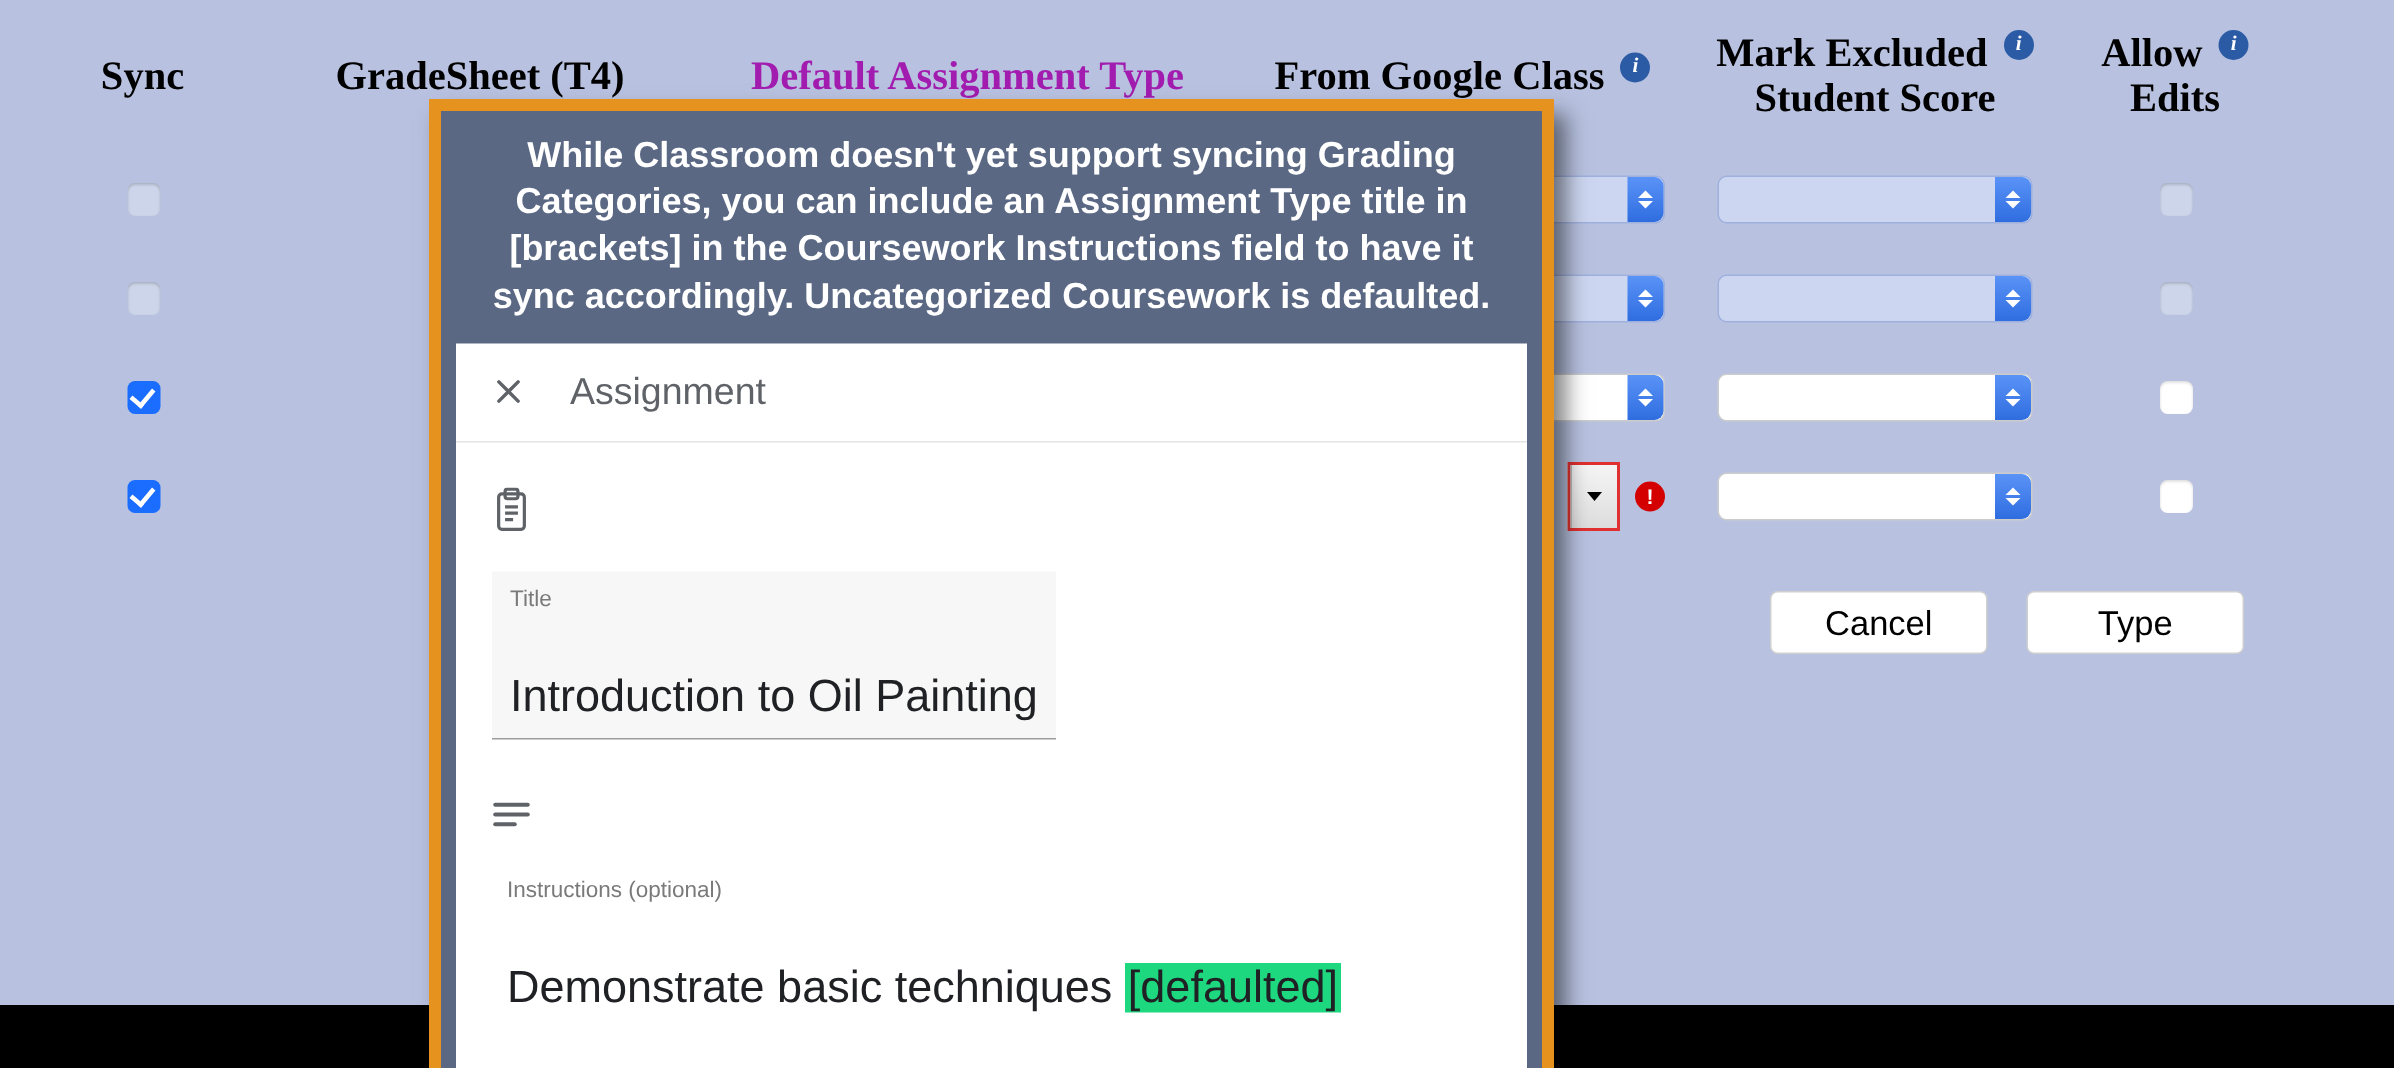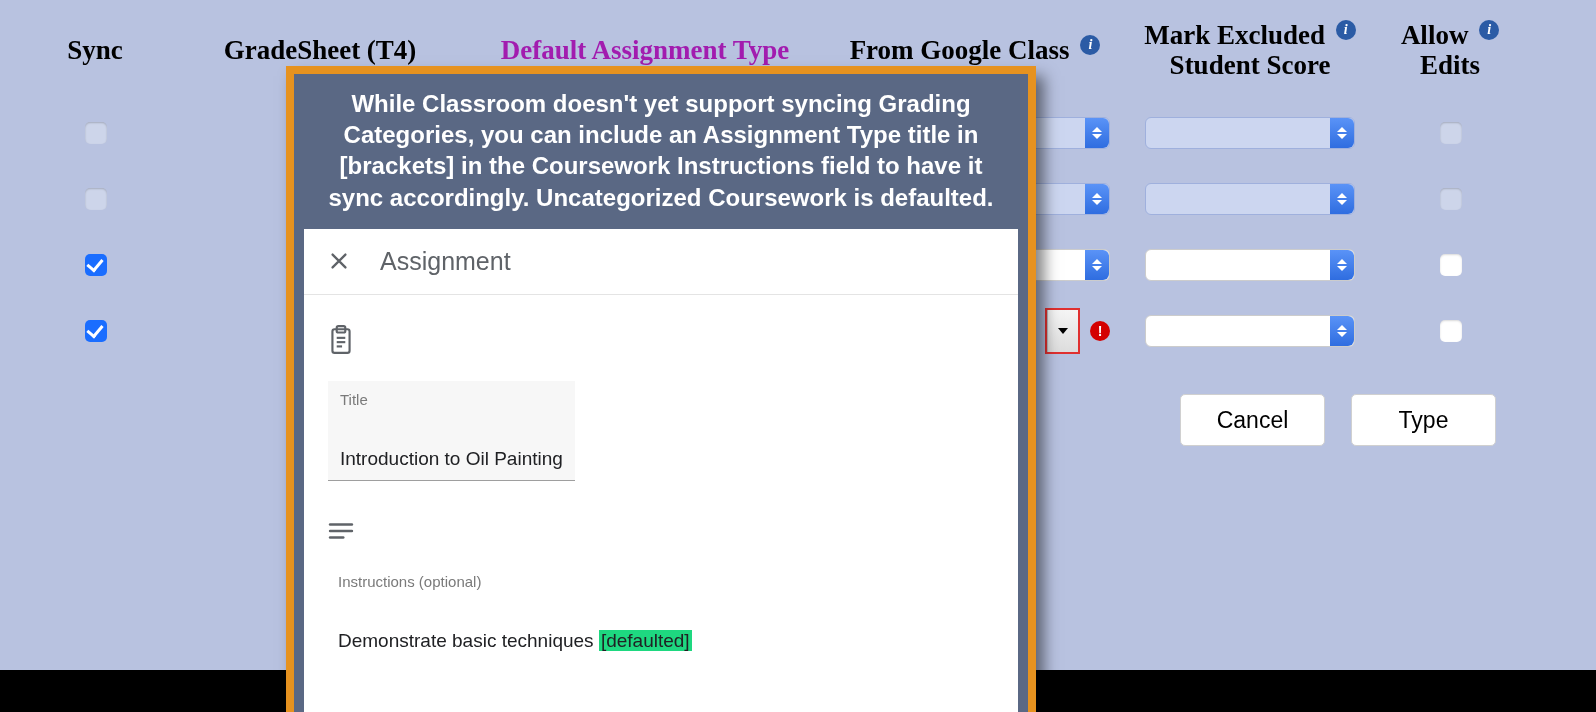--- a/index.html
+++ b/index.html
@@ -161,21 +161,21 @@
     font-family: Arial, sans-serif;
     font-weight: bold;
     font-size: 14px;
     align-items: center;
     justify-content: center;
     margin-left: 6px;
     vertical-align: middle;
   }
   .btn {
     width: 145px;
-    height: 52px;
+    height: 42px;
     background: #fff;
     border: 1px solid #d0d0d0;
     border-radius: 5px;
     font-size: 23px;
     font-family: Arial, Helvetica, sans-serif;
     color: #000;
     cursor: pointer;
   }
   .button-row {
     display: flex;
@@ -240,21 +240,21 @@
     background: #f7f7f7;
     border-bottom: 1px solid #9e9e9e;
     padding: 10px 12px 10px;
   }
   .field-label {
     font-size: 15px;
     color: #7a7a7a;
     margin-bottom: 6px;
   }
   .field-value {
-    font-size: 19px;
+    font-size: 30px;
     color: #202124;
     margin-top: 40px;
   }
   .instr-box {
     flex: 1;
     border-bottom: 1px solid #b0b0b0;
     padding: 6px 0 110px;
   }
   .instr-box .field-label { padding-left: 10px; }
   .instr-box .field-value { padding-left: 10px; }

